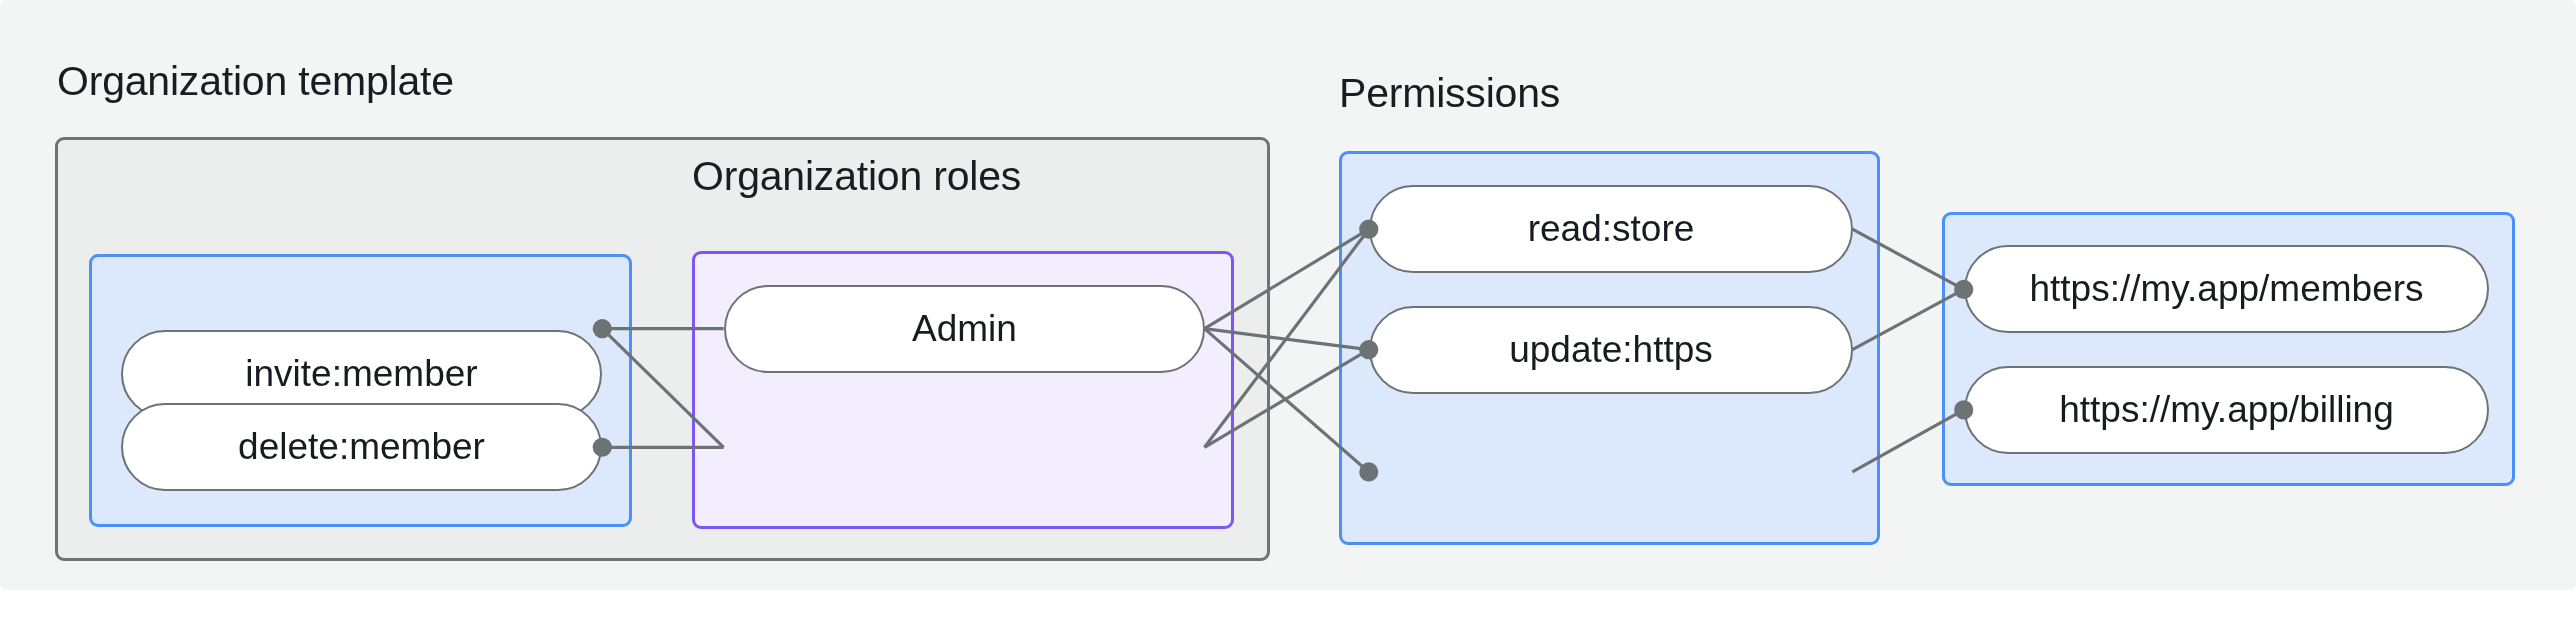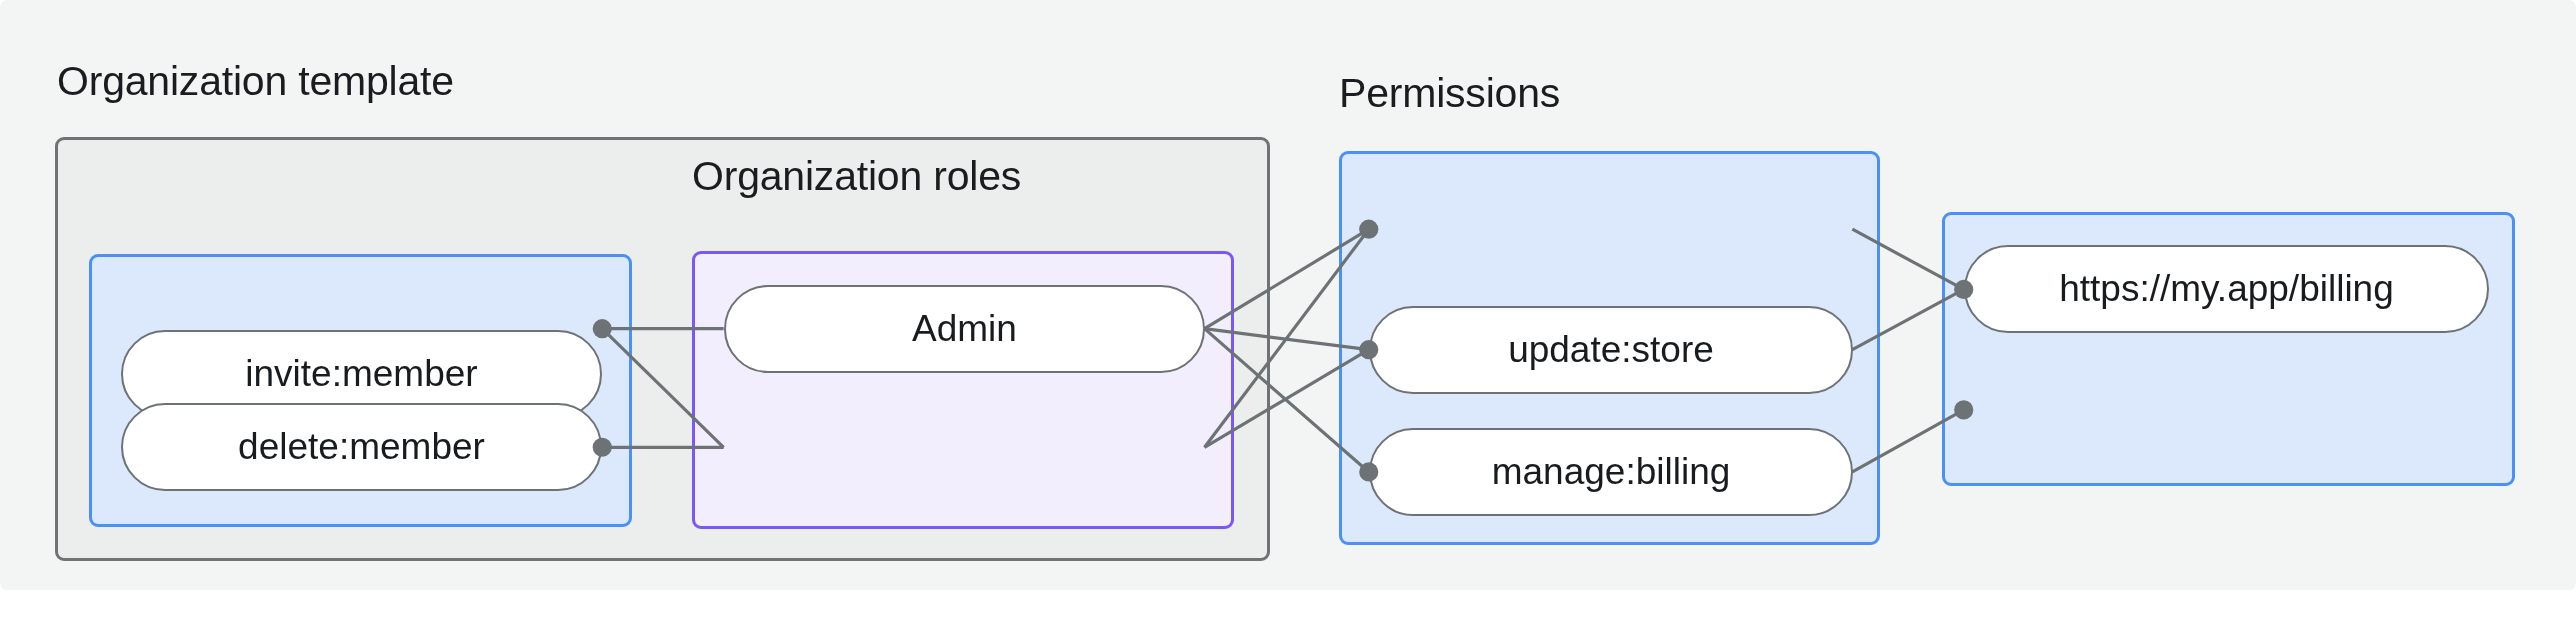--- a/index.html
+++ b/index.html
@@ -37,24 +37,25 @@
 
   <div class="heading" style="left:57px;top:61px;">Organization template</div>
   <div class="heading" style="left:692px;top:156px;">Organization roles</div>
   <div class="heading" style="left:1339px;top:73px;">Permissions</div>
 
   <div class="pill" style="left:121px;top:285px;width:481px;margin-top:45px;">invite:member</div>
   <div class="pill" style="left:121px;top:403px;width:481px;">delete:member</div>
 
   <div class="pill" style="left:724px;top:285px;width:481px;">Admin</div>
 
-  <div class="pill" style="left:1369px;top:306px;width:484px;">update:store</div>
-  <div class="pill" style="left:1369px;top:428px;width:484px;">manage:billing</div>
+  <div class="pill" style="left:1369px;top:185px;width:484px;">read:store</div>
+  <div class="pill" style="left:1369px;top:306px;width:484px;">update:https</div>
 
-  <div class="pill" style="left:1964px;top:245px;width:525px;">https://my.app/billing</div>
+  <div class="pill" style="left:1964px;top:245px;width:525px;">https://my.app/members</div>
+  <div class="pill" style="left:1964px;top:366px;width:525px;">https://my.app/billing</div>
 
   <svg class="edges" width="2576" height="619" id="edge-layer" viewBox="0 0 2823 678">
       <line x1="660" y1="360" x2="793" y2="360" stroke="#6d7275" stroke-width="3.5"></line>
       <line x1="660" y1="360" x2="793" y2="490" stroke="#6d7275" stroke-width="3.5"></line>
       <line x1="660" y1="490" x2="793" y2="490" stroke="#6d7275" stroke-width="3.5"></line>
       <line x1="1320" y1="360" x2="1500" y2="251" stroke="#6d7275" stroke-width="3.5"></line>
       <line x1="1320" y1="360" x2="1500" y2="383" stroke="#6d7275" stroke-width="3.5"></line>
       <line x1="1320" y1="360" x2="1500" y2="517" stroke="#6d7275" stroke-width="3.5"></line>
       <line x1="1320" y1="490" x2="1500" y2="251" stroke="#6d7275" stroke-width="3.5"></line>
       <line x1="1320" y1="490" x2="1500" y2="383" stroke="#6d7275" stroke-width="3.5"></line>

